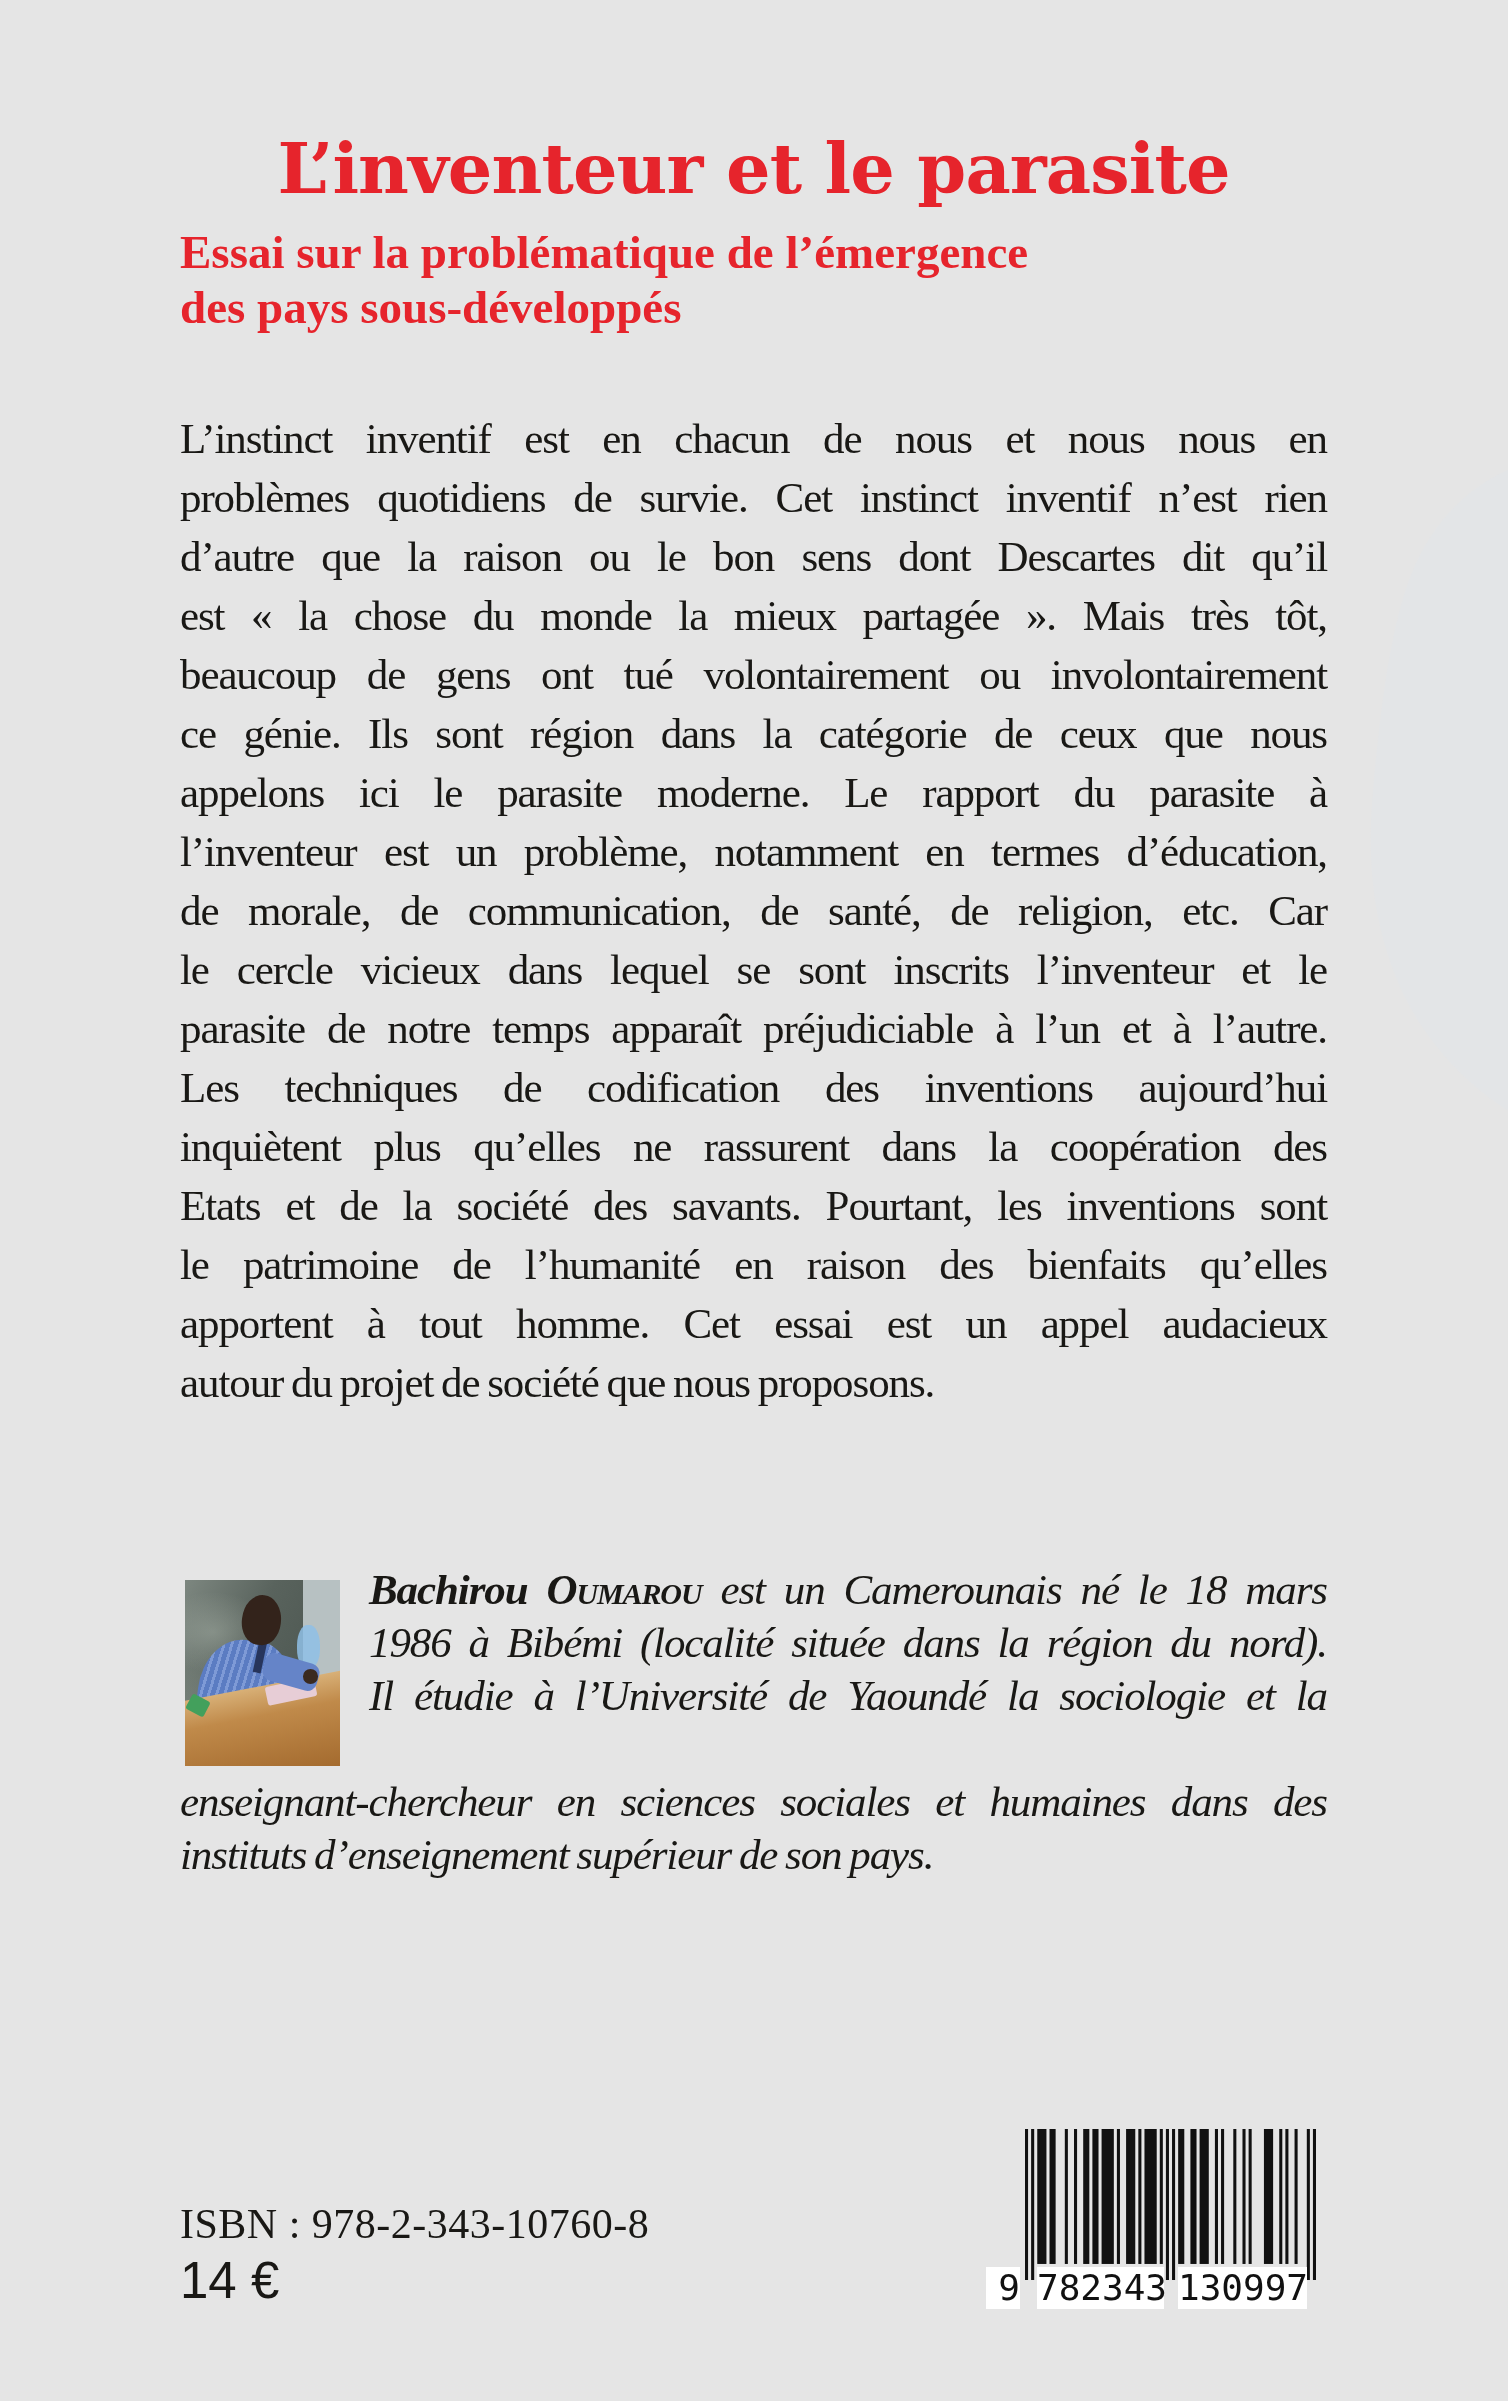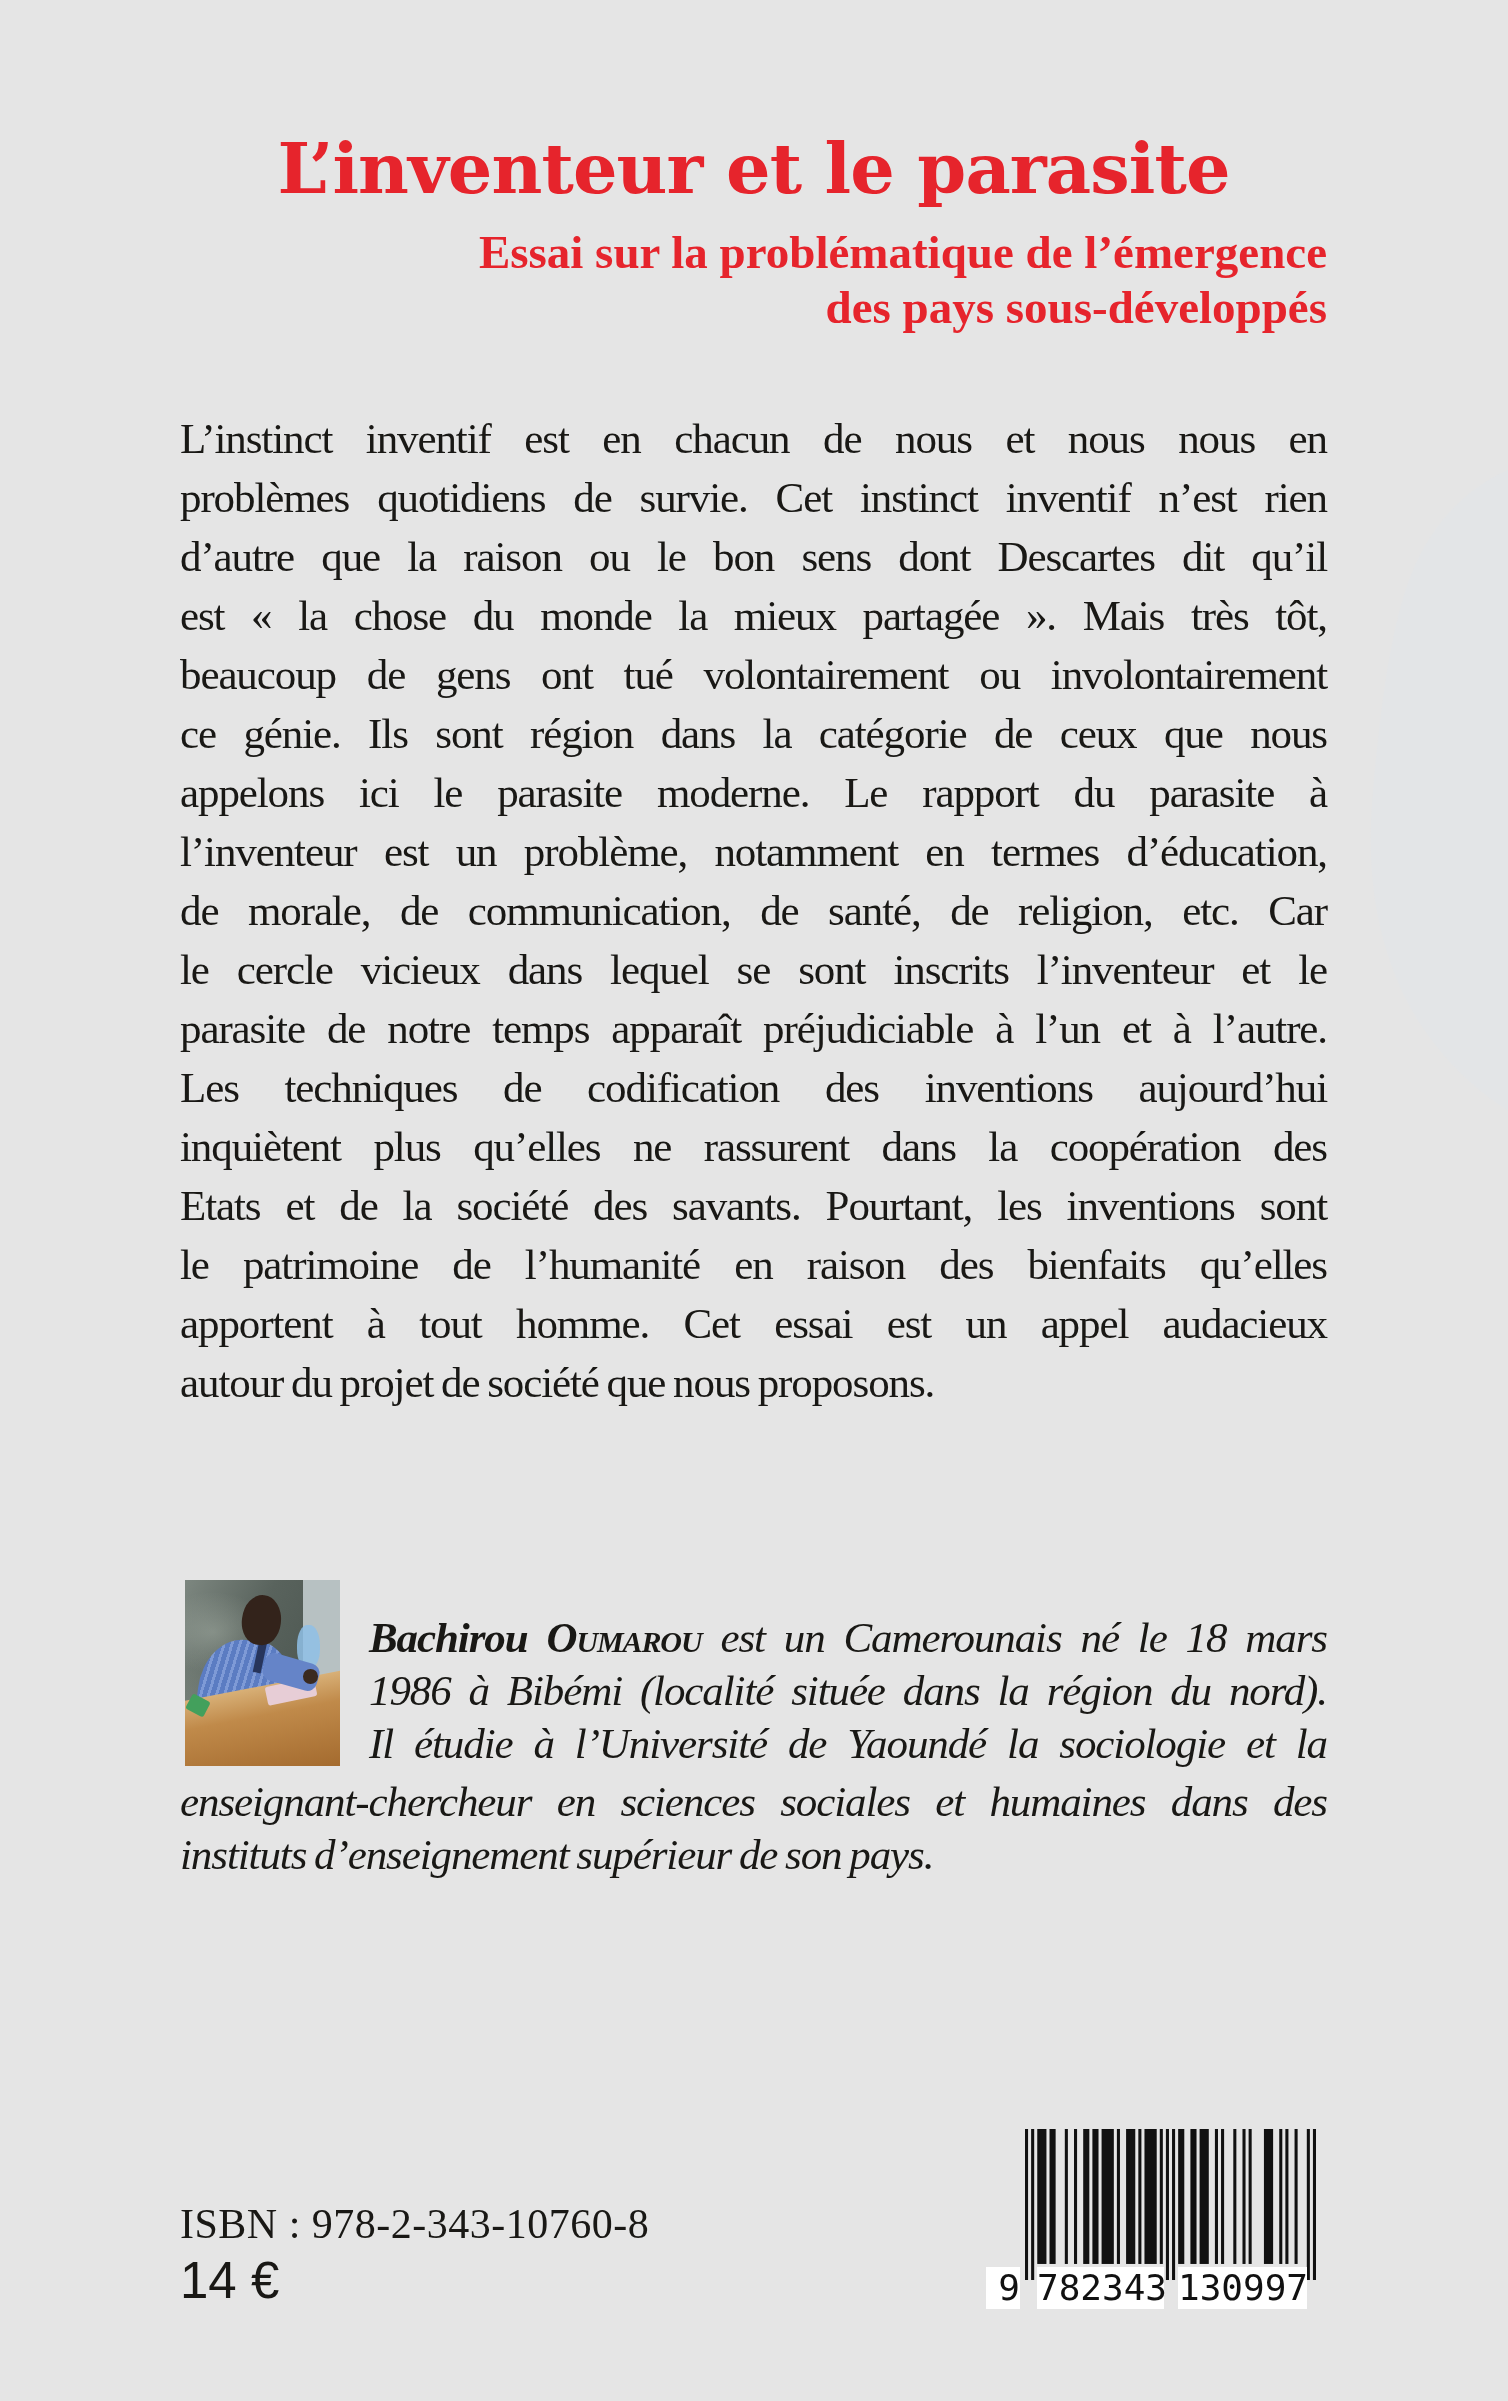--- a/index.html
+++ b/index.html
@@ -17,37 +17,37 @@
   .title{
     position:absolute;left:180px;top:129px;width:1147px;
     font-family:"DejaVu Serif",serif;
     font-weight:bold;font-size:70px;line-height:79px;
     letter-spacing:-0.9px;text-align:center;color:#e6242c;
     white-space:nowrap;
   }
   .subtitle{
     position:absolute;left:180px;top:225px;width:1147px;
     font-weight:bold;font-size:47px;line-height:55px;
-    text-align:right;color:#e6242c;
+    text-align:left;color:#e6242c;
   }
   .subtitle div{white-space:nowrap;}
   
   .body-text{
     position:absolute;left:180px;top:409px;width:1147px;
     font-size:43px;letter-spacing:-1.1px;word-spacing:-1.9px;
   }
   .bline{
     height:59px;line-height:59px;white-space:nowrap;
     text-align:justify;text-align-last:justify;
   }
   .bline.last{text-align-last:left;}
   
   .bio-indent{
     position:absolute;left:369px;top:1563px;width:958px;
-    font-style:italic;font-size:43px;letter-spacing:-1.1px;word-spacing:-1.9px;margin-top:48px;
+    font-style:italic;font-size:43px;letter-spacing:-1.1px;word-spacing:-1.9px;
   }
   .bio-full{
     position:absolute;left:180px;top:1775px;width:1147px;
     font-style:italic;font-size:43px;letter-spacing:-1.1px;word-spacing:-1.9px;
   }
   .iline,.fline{
     height:53px;line-height:53px;white-space:nowrap;
     text-align:justify;text-align-last:justify;
   }
   .fline.last{text-align-last:left;}

